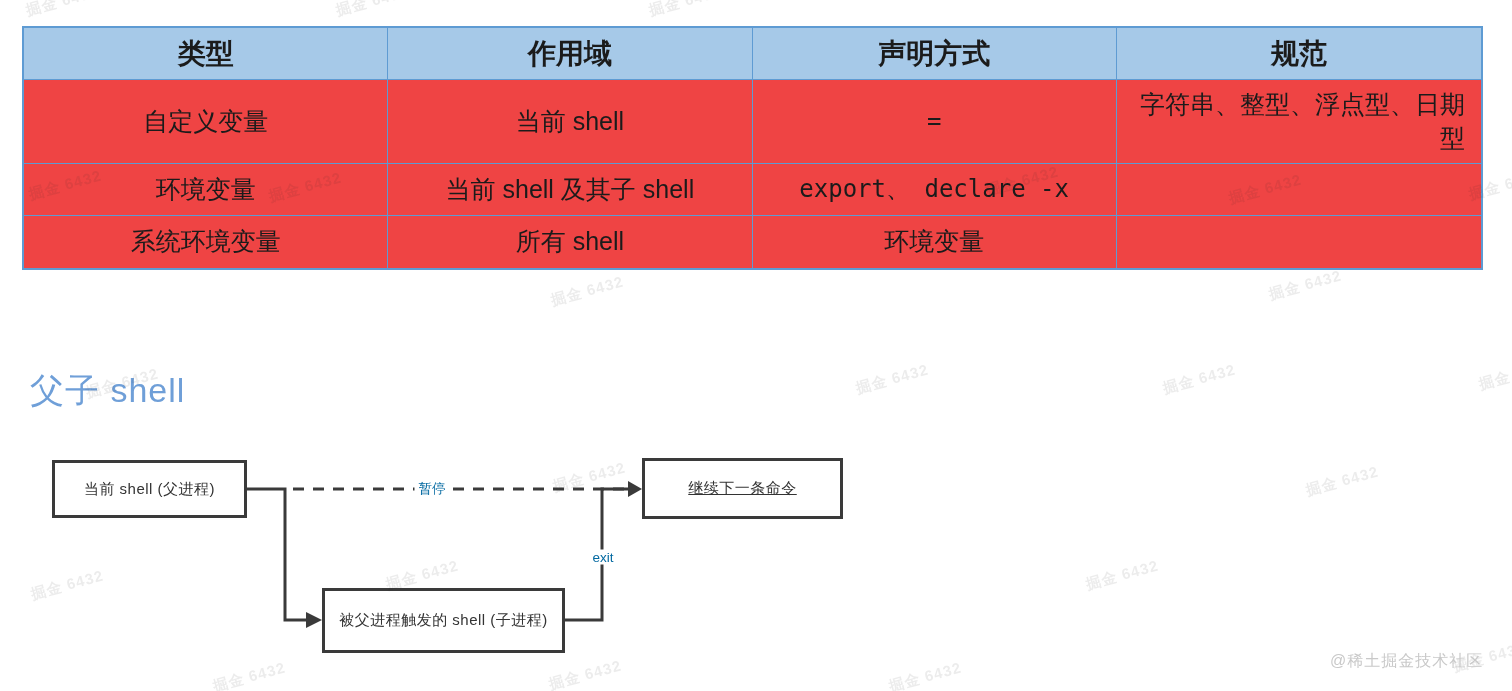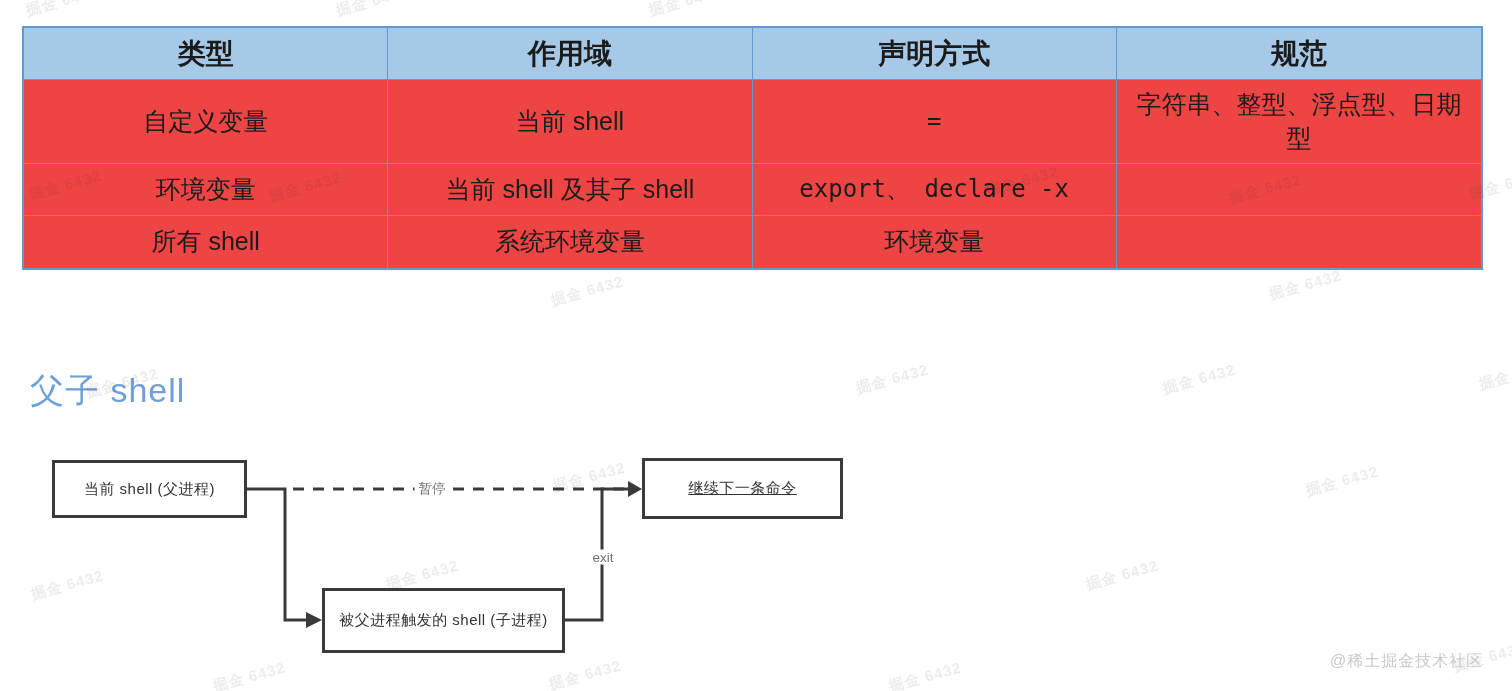--- a/index.html
+++ b/index.html
@@ -22,21 +22,21 @@
     background:#ef4444;
   }
   .cell {
     display:flex; align-items:center; justify-content:center;
     text-align:center;
     border-right:1px solid var(--tbl-border);
     border-bottom:1px solid var(--tbl-border);
     font-size:25px; line-height:1.35;
     padding:2px 16px;
   }
-  .cell:nth-child(4n){ border-right:none; }
+  .cell:nth-child(4n){ border-right:none;text-align:right; }
   .cell:nth-child(n+13){ border-bottom:none; }
   .cell.hdr {
     background:var(--tbl-hdr);
     font-size:28px; font-weight:600;
   }
   .cell.mono { font-family:"DejaVu Sans Mono", monospace; font-size:24px; }
 
   
   .sec-title {
     position:absolute; left:30px; top:368px;
@@ -48,21 +48,21 @@
   .dg-svg { position:absolute; left:0; top:0; width:1512px; height:691px; pointer-events:none; }
   .dg-box {
     position:absolute; border:3px solid #3a3a3a; background:#fff;
     display:flex; align-items:center; justify-content:center;
     font-size:15px; color:#333; letter-spacing:0.5px; text-align:center;
   }
   .box-parent  { left:52px;  top:460px; width:195px; height:58px; }
   .box-continue{ left:642px; top:458px; width:201px; height:61px;text-decoration:underline; }
   .box-child   { left:322px; top:588px; width:243px; height:65px; }
   .dg-label {
-    position:absolute; background:#fff; color:#737373;
+    position:absolute; background:#fff; color:#0369a1;
     font-size:13.5px; padding:0 4px; transform:translate(-50%,-50%);
     white-space:nowrap;
   }
   .lbl-pause { left:432px; top:489px; }
   .lbl-exit  { left:603px; top:557px; }
 
   
   .wm {
     position:absolute; font-size:15px; font-weight:700;
     color:rgba(40,40,40,0.085);
@@ -87,22 +87,22 @@
       <div class="cell hdr">声明方式</div>
       <div class="cell hdr">规范</div>
       <div class="cell">自定义变量</div>
       <div class="cell">当前 shell</div>
       <div class="cell mono">=</div>
       <div class="cell">字符串、整型、浮点型、日期型</div>
       <div class="cell">环境变量</div>
       <div class="cell">当前 shell 及其子 shell</div>
       <div class="cell mono">export、 declare -x</div>
       <div class="cell"></div>
+      <div class="cell">系统环境变量</div>
       <div class="cell">所有 shell</div>
-      <div class="cell">系统环境变量</div>
       <div class="cell">环境变量</div>
       <div class="cell"></div>
     </div>
 
   <div class="sec-title">父子 shell</div>
 
   <svg class="dg-svg" viewBox="0 0 1512 691" xmlns="http://www.w3.org/2000/svg">
 
     <path d="M247 489 H285 V620 H306" fill="none" stroke="#3a3a3a" stroke-width="3"></path>
     <polygon points="306,612 322,620 306,628" fill="#3a3a3a"></polygon>

